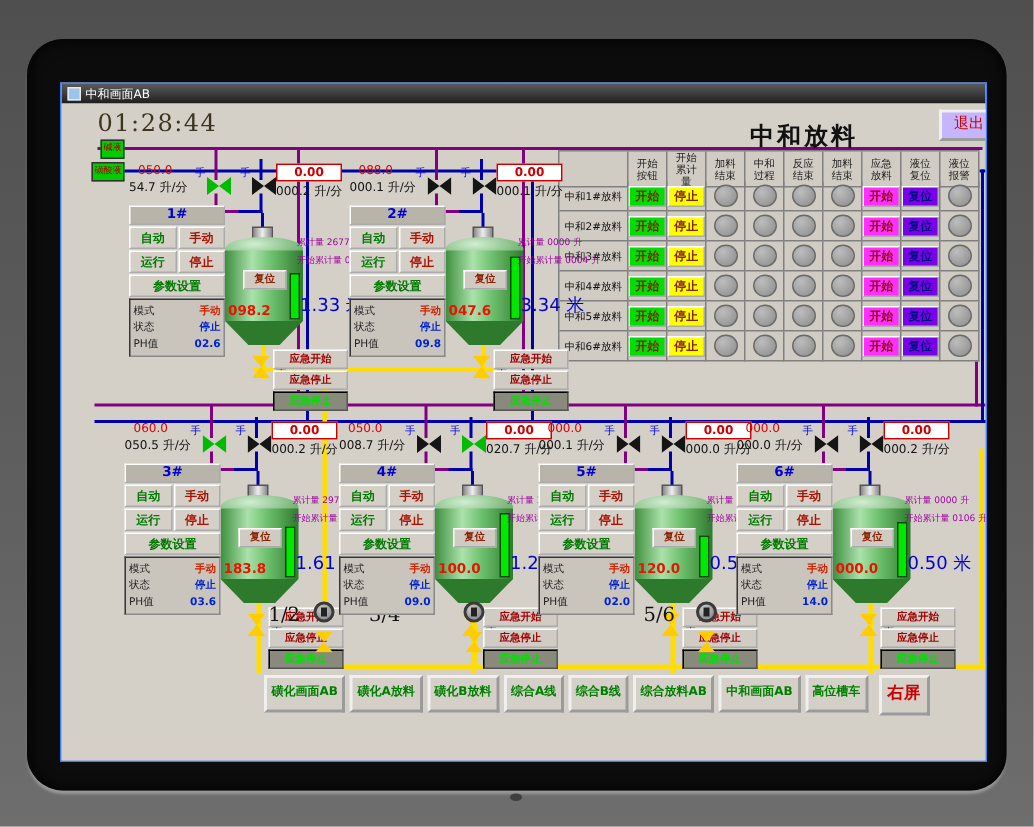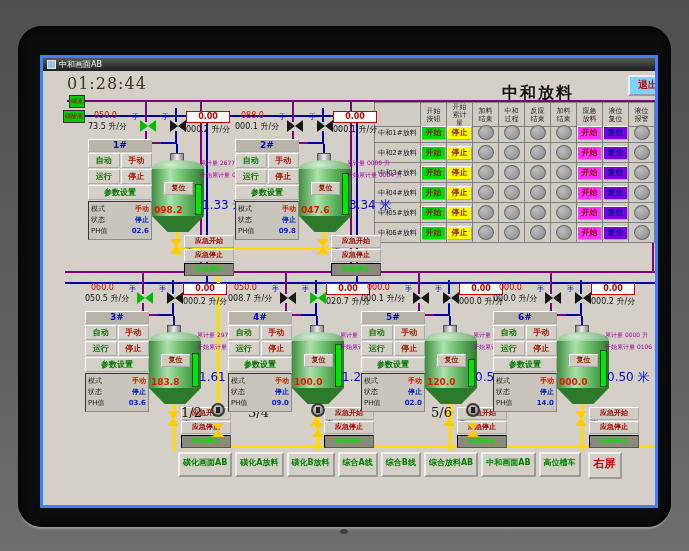--- a/index.html
+++ b/index.html
@@ -9,34 +9,34 @@
     font-family:"DejaVu Sans",sans-serif;
   }
   .bezel{
     position:absolute;left:18px;top:26px;width:653px;height:501px;
     background:#0c0c0c;border-radius:24px;
     box-shadow:0 3px 2px -1px #9a9a9a, inset 0 0 10px #000;
   }
   .home-dot{position:absolute;left:340px;top:529px;width:8px;height:5px;border-radius:50%;background:#3f3f3f}
   .screen{
     position:absolute;left:40px;top:55px;width:618px;height:453px;
-    background:#d4d0c8;border:3px solid #3b82f6;box-sizing:border-box;overflow:hidden;
+    background:#d4d0c8;border:1px solid #3b82f6;box-sizing:border-box;overflow:hidden;
   }
   .titlebar{height:13px;background:linear-gradient(180deg,#5a5a5a,#1e1e1e);color:#fff;
     display:flex;align-items:center;gap:3px;padding:0 4px;font-size:8px}
   .titlebar .ico{width:7px;height:7px;background:#9cc4ea;border:1px solid #e8e8e8;flex:0 0 auto}
   .hmi{position:absolute;left:0;top:13px;width:616px;height:438px;background:#d4d0c8}
 
   .pipe{position:absolute}
   .pp{background:#800080}.pb{background:#0000a8}.py{background:#ffdd00}
 
   .clock{position:absolute;left:24px;top:3px;font-family:"DejaVu Serif",serif;font-size:16px;color:#3c3420;letter-spacing:1px}
   .main-title{position:absolute;left:180px;top:5px;width:210px;text-align:center;font-size:15px;font-weight:bold;color:#111;letter-spacing:1px}
-  .exit-btn{position:absolute;left:585px;top:4px;width:36px;height:17px;background:#7dd3fc;
-    border:2px outset #f0f0f0;color:#cc0000;font-weight:bold;font-size:10px;text-align:center;line-height:15px}
+  .exit-btn{position:absolute;left:585px;top:4px;width:36px;height:17px;background:#c4b5fd;
+    border:2px outset #f0f0f0;color:#cc0000;font-weight:normal;font-size:10px;text-align:center;line-height:15px}
   .srcbox{position:absolute;height:11px;background:#00cc00;border:1px solid #333;
     color:#aa0000;font-size:6px;line-height:10px;text-align:center;padding:0 1px;white-space:nowrap}
 
   
   .dt-title{position:absolute;left:440px;top:12px;width:110px;text-align:center;font-size:16px;font-weight:bold;color:#111;letter-spacing:2px}
   .dtable{position:absolute;left:331px;top:31px;display:grid;
     grid-template-columns:46px repeat(9,26px);grid-auto-rows:20px;
     border-top:1px solid #808080;border-left:1px solid #808080;background:#d0ccc4}
   .dtc{border-right:1px solid #808080;border-bottom:1px solid #808080;
     display:flex;align-items:center;justify-content:center;overflow:hidden}
@@ -373,21 +373,21 @@
     <div class="pipe pp st1"></div>
     <div class="pipe pb st2"></div>
     <div class="pipe pp st3"></div>
     <div class="pipe pb st4"></div>
     <div class="pipe pp st5"></div>
     <div class="pipe pb st6"></div>
     <div class="pipe pb st7"></div>
     <div class="pipe py yv"></div>
 
     <div class="sp-l">050.0</div>
-    <div class="fl-l">73.5 升/分</div>
+    <div class="fl-l">54.7 升/分</div>
     <span class="hand h1">手</span>
     <span class="hand h2">手</span>
     <div class="valve vL open"></div>
     <div class="valve vR closed"></div>
     <div class="spbox">0.00</div>
     <div class="fl-r">000.2 升/分</div>
 
     <div class="panel">
       <div class="uid">1#</div>
       <div class="prow">

